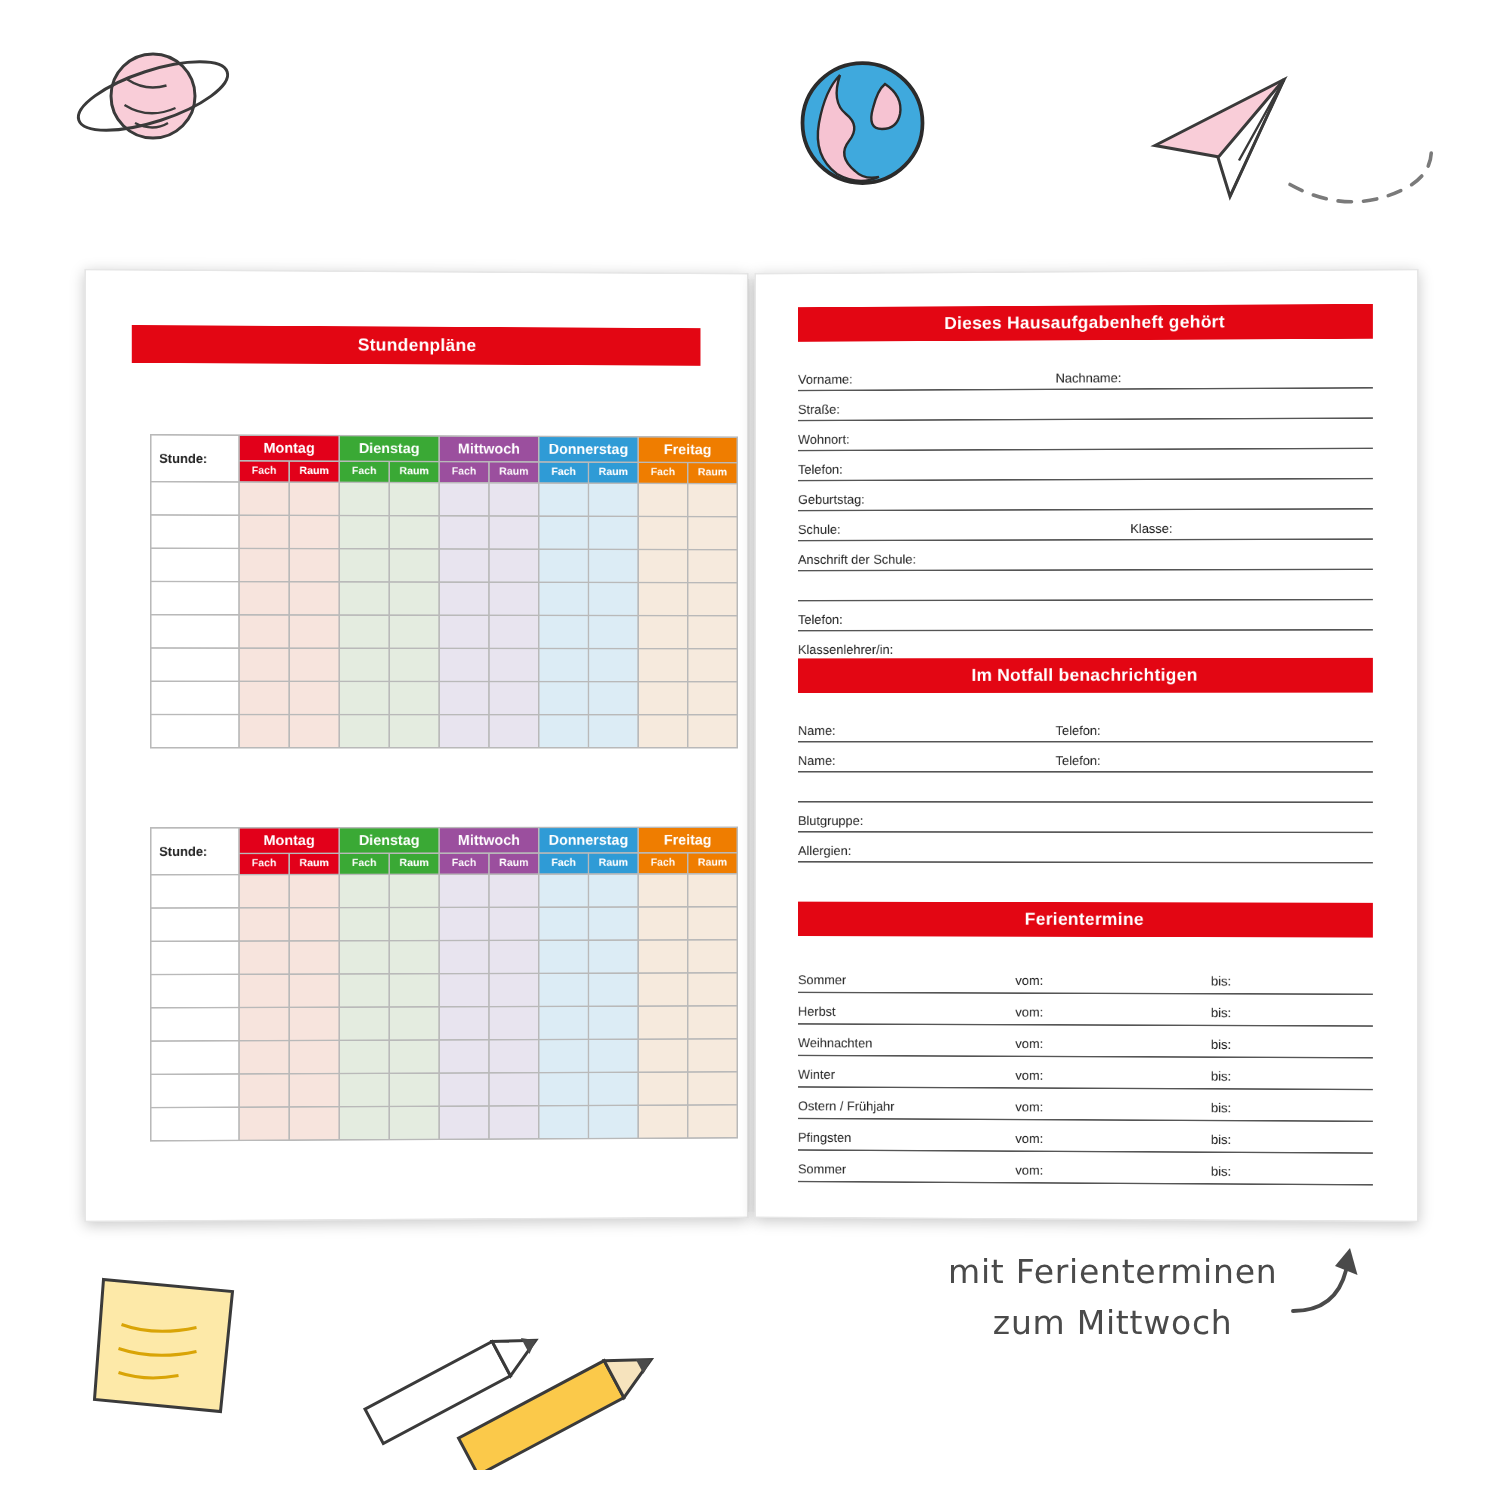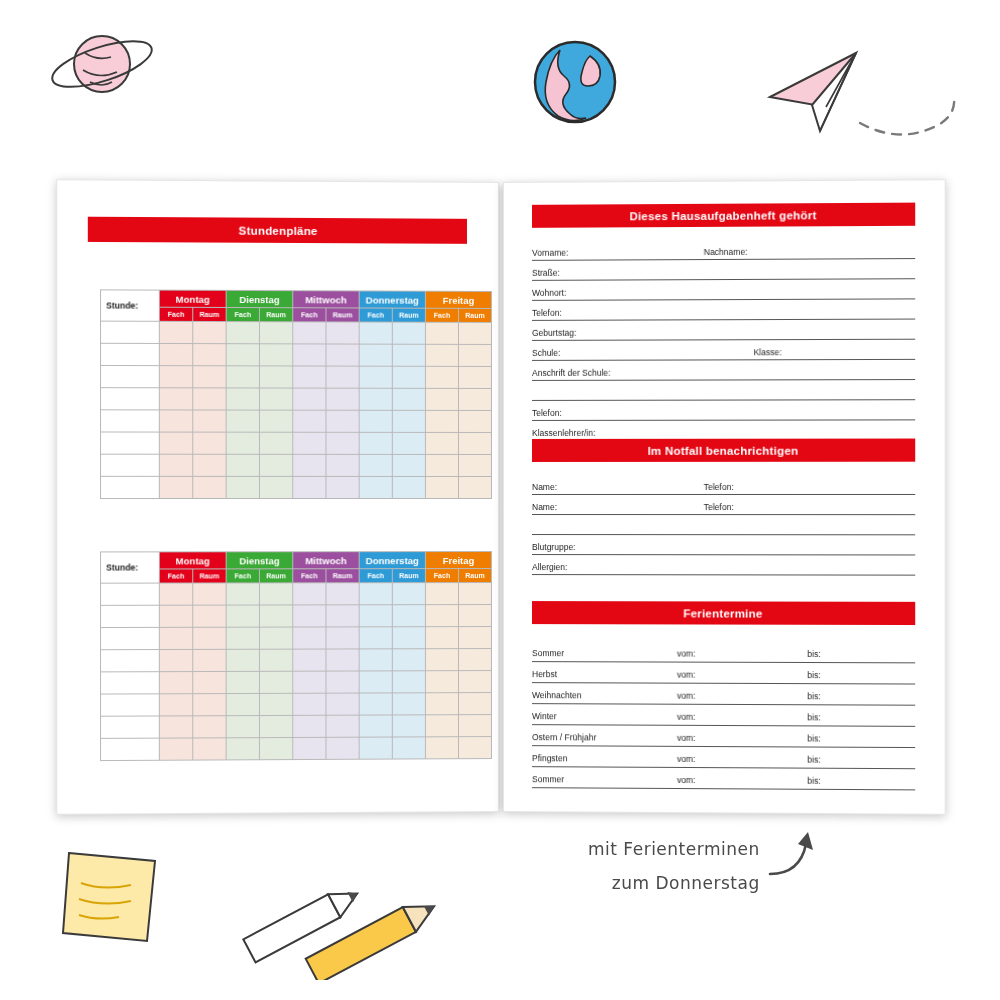--- a/index.html
+++ b/index.html
@@ -16,21 +16,21 @@
   .plane{left:760px;top:45px;}
   .note{left:55px;top:845px;}
   .pencils{left:235px;top:870px;}
 
   
   .caption{
     position:absolute;color:#4a4a4a;font-family:"DejaVu Sans",sans-serif;
     font-size:25px;letter-spacing:.5px;
   }
   .caption-top{left:228px;top:130px;}
-  .caption-bottom{left:588px;top:832px;font-size:17px;line-height:34px;text-align:right;}
+  .caption-bottom{left:632px;top:832px;font-size:22px;line-height:34px;text-align:center;}
 
   
   .book{
     position:absolute;left:60px;top:182px;width:880px;height:630px;
   }
   .page{
     position:absolute;top:0;bottom:0;background:#fff;
     box-shadow:0 2px 9px rgba(0,0,0,.22);
     border:1px solid #e6e6e6;
   }
@@ -149,21 +149,21 @@
     </svg>
   </div>
 
 
   <div class="caption caption-bottom">
     <svg width="54" height="54" viewBox="0 0 54 54" style="position:absolute;right:-58px;top:-4px;">
       <path d="M6 46 q30 0 36 -30" fill="none" stroke="#4a4a4a" stroke-width="2.6" stroke-linecap="round"></path>
       <path d="M44 4 l5 18 l-15 -6 z" fill="#4a4a4a"></path>
     </svg>
     <div>mit Ferienterminen</div>
-    <div>zum Donnerstag</div>
+    <div>zum Mittwoch</div>
   </div>
 
   <div class="book">
     <div class="spine"></div>
 
     <div class="page page-left">
 
       <div class="redbar" style="position:absolute;left:30px;top:36px;width:376px;height:25px;">Stundenpläne</div>
 
       <div style="position:absolute;left:42px;top:108px;">

